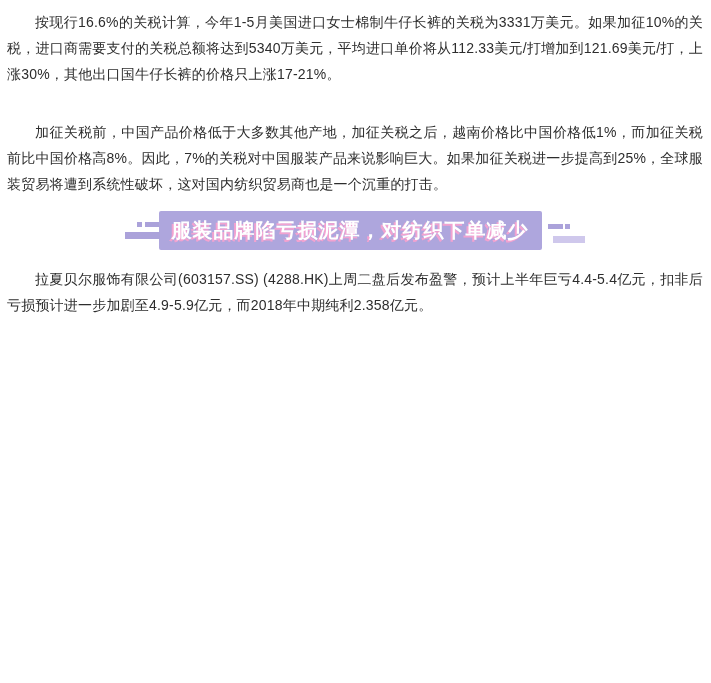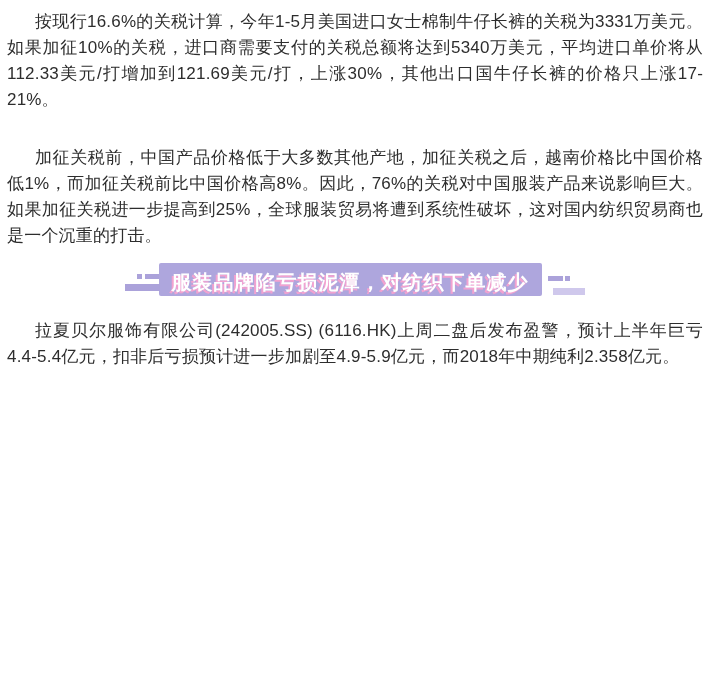--- a/index.html
+++ b/index.html
@@ -21,42 +21,42 @@
   }
   body{
     font-family:"Liberation Sans","DejaVu Sans",sans-serif;
     color:var(--text);
   }
   .article{
     padding:9px 8px 0 7px;
   }
   .para{
     margin:0 0 32px 0;
-    font-size:17px;
+    font-size:14px;
     line-height:26px;
     text-indent:28px;
     text-align:justify;
     letter-spacing:0.2px;
   }
   .banner-row{
     display:flex;
     justify-content:center;
     align-items:flex-start;
     height:39px;
     margin:-18px 0 16px 0;
   }
   .banner-title{
     margin:0;
     display:block;
     background:var(--banner-bg);
     color:var(--banner-fg);
     font-size:20px;
     font-weight:bold;
     line-height:39px;
-    height:33px;
+    height:39px;
     padding:0 13px;
     border-radius:2px;
     letter-spacing:1px;
     white-space:nowrap;
     text-shadow:-2px 2px 0 var(--banner-shadow);
     text-indent:0;
   }
   .deco{
     position:relative;
     flex:0 0 auto;
@@ -76,34 +76,34 @@
   .deco-right .d-sm{left:24px;top:13px;width:5px;height:5px;}
   .deco-right .d-bar{left:12px;top:25px;width:32px;height:7px;background:var(--dash-light);}
 </style>
 </head>
 <body>
 
 <article class="article">
 
   <p class="para">按现行16.6%的关税计算，今年1-5月美国进口女士棉制牛仔长裤的关税为3331万美元。如果加征10%的关税，进口商需要支付的关税总额将达到5340万美元，平均进口单价将从112.33美元/打增加到121.69美元/打，上涨30%，其他出口国牛仔长裤的价格只上涨17-21%。</p>
 
-  <p class="para">加征关税前，中国产品价格低于大多数其他产地，加征关税之后，越南价格比中国价格低1%，而加征关税前比中国价格高8%。因此，76%的关税对中国服装产品来说影响巨大。如果加征关税进一步提高到25%，全球服装贸易将遭到系统性破坏，这对国内纺织贸易商也是一个沉重的打击。</p>
+  <p class="para">加征关税前，中国产品价格低于大多数其他产地，加征关税之后，越南价格比中国价格低1%，而加征关税前比中国价格高8%。因此，7%的关税对中国服装产品来说影响巨大。如果加征关税进一步提高到25%，全球服装贸易将遭到系统性破坏，这对国内纺织贸易商也是一个沉重的打击。</p>
 
   <div class="banner-row">
     <span class="deco deco-left" aria-hidden="true">
       <i class="d-sm"></i>
       <i class="d-md"></i>
       <i class="d-bar"></i>
     </span>
     <h2 class="banner-title">服装品牌陷亏损泥潭，对纺织下单减少</h2>
     <span class="deco deco-right" aria-hidden="true">
       <i class="d-md"></i>
       <i class="d-sm"></i>
       <i class="d-bar light"></i>
     </span>
   </div>
 
 
-  <p class="para">拉夏贝尔服饰有限公司(242005.SS) (6116.HK)上周二盘后发布盈警，预计上半年巨亏4.4-5.4亿元，扣非后亏损预计进一步加剧至4.9-5.9亿元，而2018年中期纯利2.358亿元。</p>
+  <p class="para">拉夏贝尔服饰有限公司(603157.SS) (4288.HK)上周二盘后发布盈警，预计上半年巨亏4.4-5.4亿元，扣非后亏损预计进一步加剧至4.9-5.9亿元，而2018年中期纯利2.358亿元。</p>
 
 
 
 </article>
 
 </body></html>

